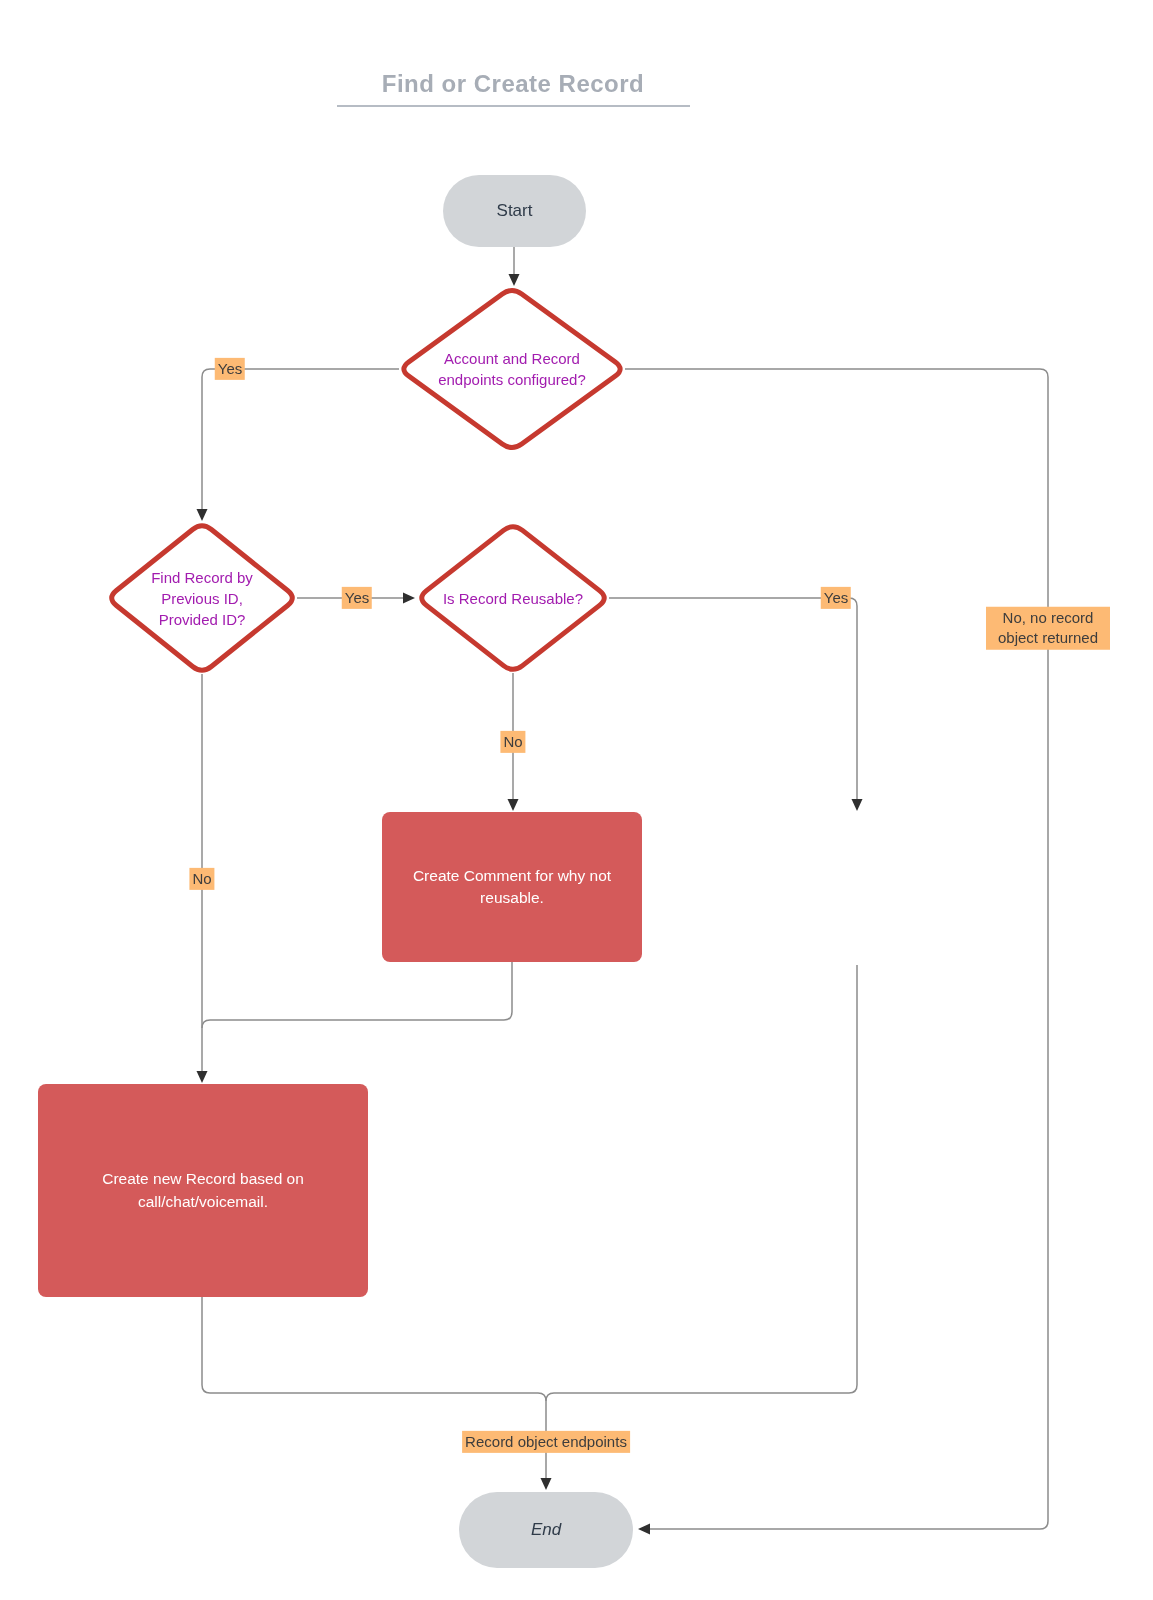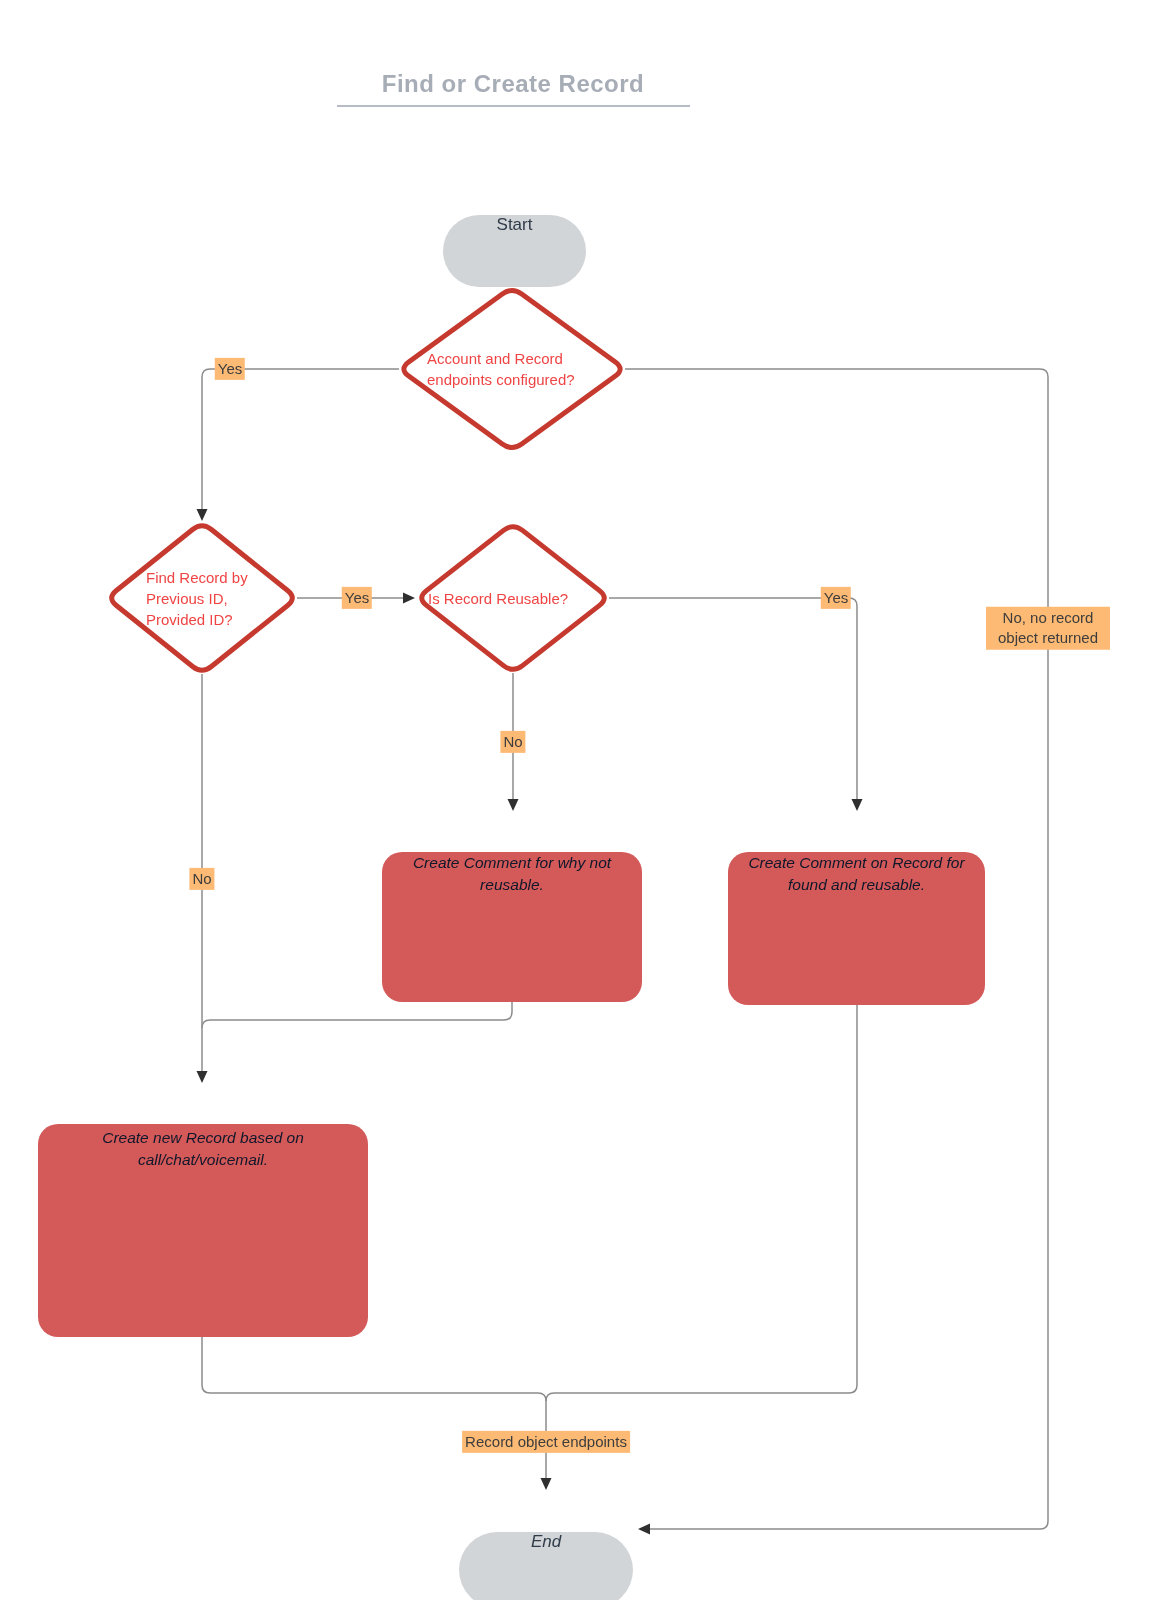--- a/index.html
+++ b/index.html
@@ -14,33 +14,33 @@
   }
   .title-underline{
     position:absolute;left:337px;top:105px;width:353px;height:2px;
     background:var(--title_underline,#b6bcc4);
   }
   svg.layer{position:absolute;left:0;top:0;}
   .edge{fill:none;stroke:var(--connector,#8c8c8c);stroke-width:1.5;}
   .arrow{fill:var(--arrowhead,#2f2f2f);stroke:none;}
   .diamond{fill:#ffffff;stroke:var(--decision_stroke,#c6392f);stroke-width:5;stroke-linejoin:round;}
   .node{
-    position:absolute;display:flex;align-items:flex-start;justify-content:center;
-    text-align:center;box-sizing:border-box;margin-top:40px;
+    position:absolute;display:flex;align-items:center;justify-content:center;
+    text-align:center;box-sizing:border-box;
   }
   .terminal{
     background:var(--terminal_fill,#d2d5d8);color:#2f3b49;font-size:17px;
   }
   .process{
-    background:var(--process_fill,#d45a5a);color:#0f172a;font-size:15.5px;
-    border-radius:20px;line-height:1.45;font-style:italic;
+    background:var(--process_fill,#d45a5a);color:#ffffff;font-size:15.5px;
+    border-radius:8px;line-height:1.45;
   }
   .diamond-text{
-    position:absolute;transform:translate(-50%,-50%);text-align:left;
-    font-size:15px;color:#ef4444;line-height:1.4;
+    position:absolute;transform:translate(-50%,-50%);text-align:center;
+    font-size:15px;color:#a21caf;line-height:1.4;
   }
   .edge-label{
     position:absolute;transform:translate(-50%,-50%);text-align:center;
     font-size:15px;color:#3d3d3d;background:#fdba74;line-height:1.35;
     padding:1px 3px;white-space:nowrap;
   }
   .edge-label.wrap{white-space:normal;}
 </style>
 </head>
 <body>
@@ -114,23 +114,20 @@
   </div>
 
   <div class="diamond-text" style="left:512px;top:369px;width:170px;">Account and Record endpoints configured?</div>
   <div class="diamond-text" style="left:202px;top:598px;width:112px;">Find Record by Previous ID, Provided ID?</div>
   <div class="diamond-text" style="left:513px;top:598px;width:170px;">Is Record Reusable?</div>
 
   <div class="node process" style="left:382px;top:812px;width:260px;height:150px;padding:0 24px;">
     <span>Create Comment for why not reusable.</span>
   </div>
 
-  <div class="node process" style="left:728px;top:812px;width:257px;height:153px;padding:0 16px;">
-    <span>Create Comment on Record for found and reusable.</span>
-  </div>
 
   <div class="node process" style="left:38px;top:1084px;width:330px;height:213px;padding:3px 40px;">
     <span>Create new Record based on call/chat/voicemail.</span>
   </div>
 
   <div class="edge-label" style="left:230px;top:369px;">Yes</div>
   <div class="edge-label wrap" style="left:1048px;top:628px;width:118px;">No, no record object returned</div>
   <div class="edge-label" style="left:357px;top:598px;">Yes</div>
   <div class="edge-label" style="left:836px;top:598px;">Yes</div>
   <div class="edge-label" style="left:513px;top:742px;">No</div>

